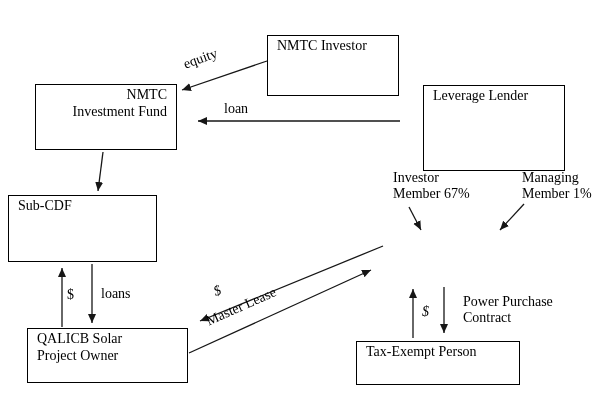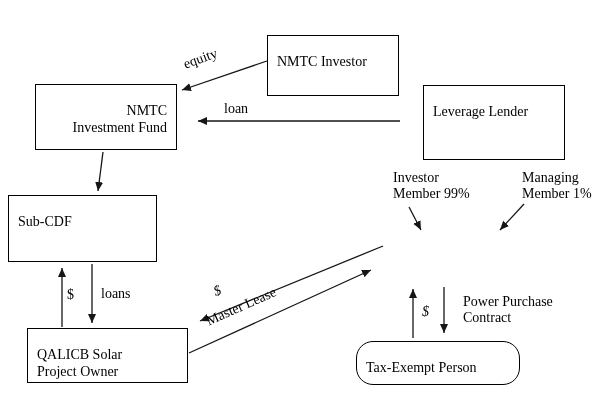--- a/index.html
+++ b/index.html
@@ -12,21 +12,21 @@
     color: #000000;
     overflow: hidden;
   }
   .box {
     position: absolute;
     box-sizing: border-box;
     border: 1.5px solid #000000;
     background: #ffffff;
     font-size: 14px;
     line-height: 17px;
-    padding: 17px 9px;
+    padding: 1px 9px;
     white-space: pre-line;
   }
   .lbl {
     position: absolute;
     font-size: 14px;
     line-height: 16px;
     white-space: pre-line;
   }
   .rot20 { transform: rotate(-20deg); }
   .rot24 { transform: rotate(-24deg); transform-origin: 0 50%; }
@@ -58,47 +58,47 @@
     <line x1="383" y1="246" x2="200" y2="321" marker-end="url(#ah)"></line>
     <line x1="189" y1="353" x2="371" y2="270" marker-end="url(#ah)"></line>
     <line x1="409" y1="207" x2="421" y2="230" marker-end="url(#ah)"></line>
     <line x1="524" y1="204" x2="500" y2="230" marker-end="url(#ah)"></line>
     <line x1="413" y1="338" x2="413" y2="289" marker-end="url(#ah)"></line>
     <line x1="444" y1="287" x2="444" y2="333" marker-end="url(#ah)"></line>
   </svg>
 
   <div class="box" style="left:267px; top:35px; width:132px; height:61px;">NMTC Investor</div>
 
-  <div class="box" style="left:423px; top:85px; width:142px; height:75px;">Leverage Lender</div>
+  <div class="box" style="left:423px; top:85px; width:142px; height:86px;">Leverage Lender</div>
 
   <div class="box" style="left:35px; top:84px; width:142px; height:66px;text-align:right;">NMTC
 Investment Fund</div>
 
   <div class="box" style="left:8px; top:195px; width:149px; height:67px;">Sub-CDF</div>
 
   <div class="box" style="left:27px; top:328px; width:161px; height:55px;">QALICB Solar
 Project Owner</div>
 
 
-  <div class="box" style="left:356px; top:341px; width:164px; height:44px;border-radius:17px;">Tax-Exempt Person</div>
+  <div class="box" style="left:356px; top:341px; width:164px; height:44px;">Tax-Exempt Person</div>
 
   <div class="lbl rot20" style="left:183px; top:51px;">equity</div>
 
   <div class="lbl" style="left:224px; top:101px;">loan</div>
 
   <div class="lbl" style="left:67px; top:287px;">$</div>
 
   <div class="lbl" style="left:101px; top:286px;">loans</div>
 
   <div class="lbl rot20 italic" style="left:214px; top:283px;">$</div>
 
   <div class="lbl rot24" style="left:207px; top:314px; width:92px;">Master Lease</div>
 
   <div class="lbl" style="left:393px; top:170px;">Investor
-Member 99%</div>
+Member 67%</div>
 
   <div class="lbl" style="left:522px; top:170px;">Managing
 Member 1%</div>
 
   <div class="lbl italic" style="left:422px; top:304px;">$</div>
 
   <div class="lbl" style="left:463px; top:294px;">Power Purchase
 Contract</div>
 
 </div>

